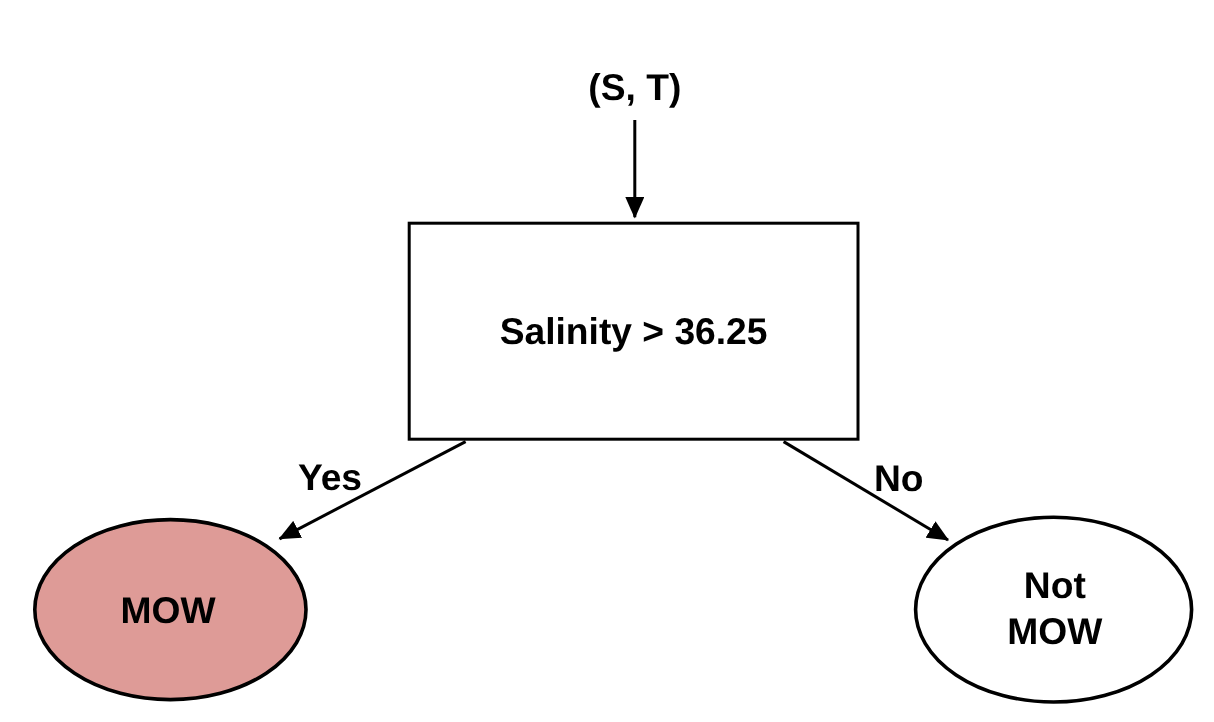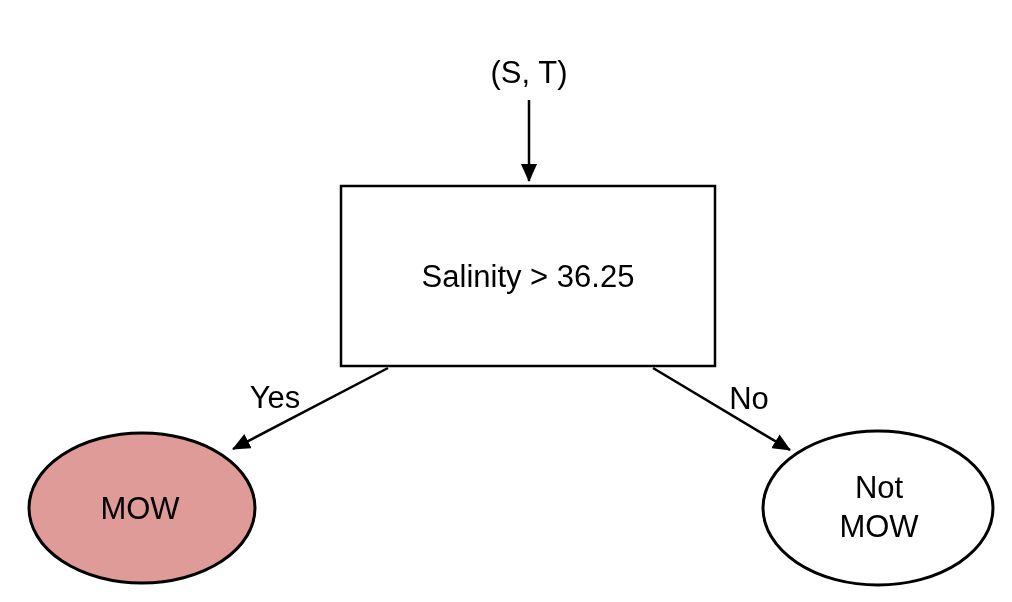--- a/index.html
+++ b/index.html
@@ -9,20 +9,21 @@
     width: 1012px;
     height: 602px;
     overflow: hidden;
     font-family: "Liberation Sans", sans-serif;
   }
   .stage {
     position: relative;
     width: 972px;
     height: 602px;
     background: #ffffff;
+    font-weight: bold;
   }
   svg text {
     font-family: "Liberation Sans", sans-serif;
     fill: #000000;
   }
   .node-label { font-size: 31px; }
   .edge-label { font-size: 31px; }
   .root-label { font-size: 31px; }
 </style>
 </head>

